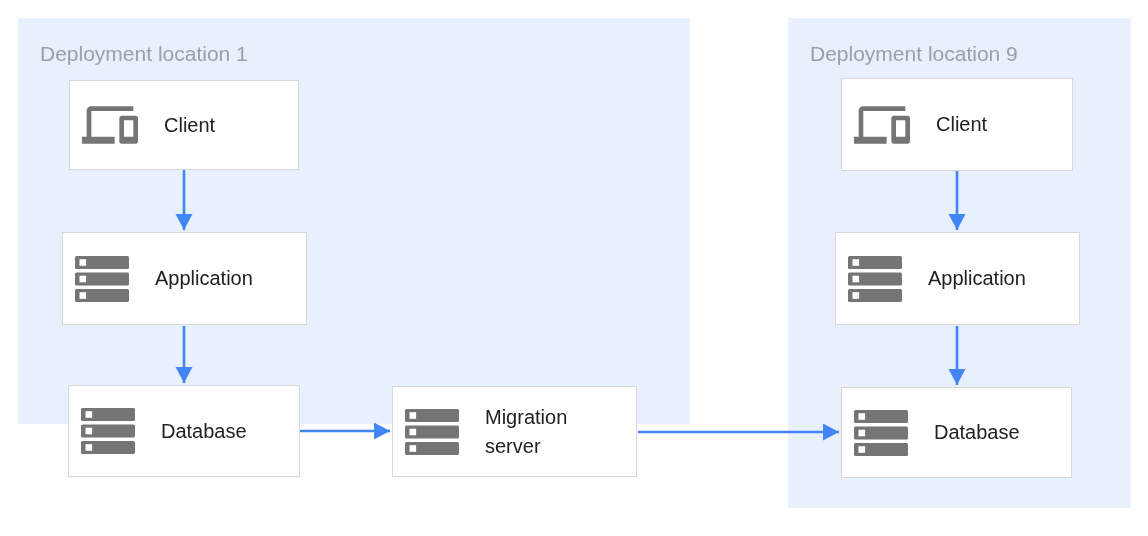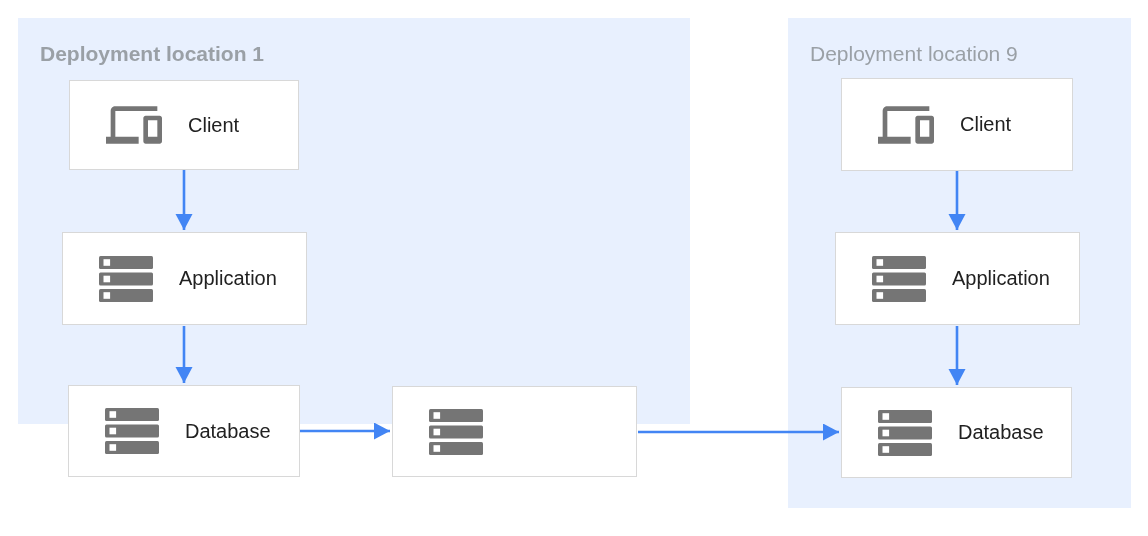--- a/index.html
+++ b/index.html
@@ -31,21 +31,21 @@
     color:var(--region-label);
     white-space:nowrap;
   }
   .node{
     position:absolute;
     background:var(--node-fill);
     border:1px solid var(--node-border);
     box-sizing:border-box;
     display:flex;
     align-items:center;
-    padding-left:36px;
+    padding-left:12px;
     gap:26px;
   }
   .icon{
     display:flex;
     align-items:center;
     justify-content:center;
     color:var(--icon-gray);
     flex:0 0 auto;
   }
   .node-label{
@@ -54,21 +54,21 @@
     color:var(--node-text);
   }
   
   .n-client1{left:69px;top:80px;width:230px;height:90px;}
   .n-app1{left:62px;top:232px;width:245px;height:93px;}
   .n-db1{left:68px;top:385px;width:232px;height:92px;}
   .n-migration{left:392px;top:386px;width:245px;height:91px;}
   .n-client2{left:841px;top:78px;width:232px;height:93px;}
   .n-app2{left:835px;top:232px;width:245px;height:93px;}
   .n-db2{left:841px;top:387px;width:231px;height:91px;}
-  .r-1{left:18px;top:18px;width:672px;height:406px;font-weight:bold;}
+  .r-1{left:18px;top:18px;width:672px;height:406px;}
   .r-2{left:788px;top:18px;width:343px;height:490px;}
   .arrows{
     position:absolute;left:0;top:0;width:1148px;height:536px;
     pointer-events:none;
   }
   .arrows line{
     stroke:var(--arrow);
     stroke-width:2.6px;
   }
   #arrowhead path{fill:var(--arrow);}
@@ -152,20 +152,21 @@
           <rect x="0" y="16.5" width="54" height="13" rx="1.5"></rect>
           <rect x="0" y="33" width="54" height="13" rx="1.5"></rect>
         </g>
         <g fill="#ffffff">
           <rect x="4.5" y="3.2" width="6.6" height="6.6"></rect>
           <rect x="4.5" y="19.7" width="6.6" height="6.6"></rect>
           <rect x="4.5" y="36.2" width="6.6" height="6.6"></rect>
         </g>
       </svg>
     </span>
+    <span class="node-label" style="max-width:125px;">Migration server</span>
   </div>
 
   <div class="node n-client2">
     <span class="icon">
       <svg width="56" height="40" viewBox="0 3.5 24 17" fill="currentColor" aria-hidden="true">
         <path fill-rule="evenodd" d="M4 6h18V4H4c-1.1 0-2 .9-2 2v11H0v3h14v-3H4V6zm19 2h-6c-.55 0-1 .45-1 1v10c0 .55.45 1 1 1h6c.55 0 1-.45 1-1V9c0-.55-.45-1-1-1zm-1 9h-4v-7h4v7z"></path>
       </svg>
     </span>
     <span class="node-label">Client</span>
   </div>

